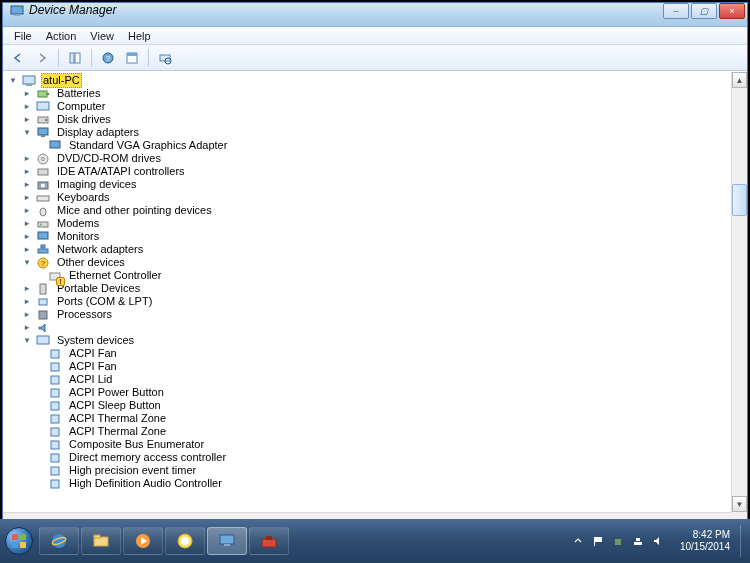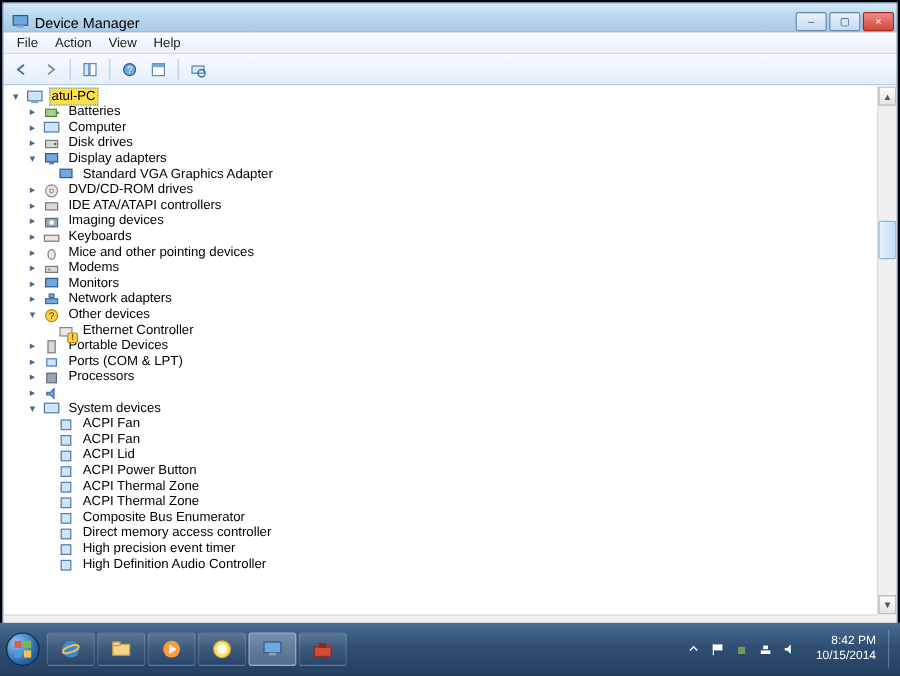--- a/index.html
+++ b/index.html
@@ -1,20 +1,20 @@
 <!DOCTYPE html>
 <html><head>
 <meta charset="utf-8">
 <style>
 * { box-sizing: border-box; margin: 0; padding: 0; font-family: "Segoe UI", Tahoma, sans-serif; }
 html, body { width: 750px; height: 563px; overflow: hidden; background: #000; }
 
 
 .window { position: absolute; left: 2px; top: 2px; width: 746px; height: 527px; background: #fff; border: 1px solid #4a7ab8; box-shadow: 0 0 4px rgba(0,0,0,.3); }
-.titlebar { height: 24px; background: linear-gradient(to bottom, #d6e8f6 0%, #b9d6ef 50%, #a9c9e6 100%); display: flex; align-items: flex-end; padding: 0 2px; position: relative; border-bottom: 1px solid #8cb0d6; }
+.titlebar { height: 24px; background: linear-gradient(to bottom, #d6e8f6 0%, #b9d6ef 50%, #a9c9e6 100%); display: flex; align-items: flex-start; padding: 0 2px; position: relative; border-bottom: 1px solid #8cb0d6; font-style: italic; }
 .titlebar .ticon { width: 16px; height: 16px; margin: 0 4px; }
 .titlebar .title { font-size: 12px; color: #000; flex: 1; }
 .winbtns { display: flex; gap: 2px; }
 .winbtn { width: 26px; height: 16px; border: 1px solid #6b8db5; border-radius: 2px; background: linear-gradient(to bottom,#e9f2fb,#c5dbf0); font-size: 9px; display:flex; align-items:center; justify-content:center; color:#2a4b6f; cursor:pointer; }
 .winbtn.close { background: linear-gradient(to bottom,#f08b86,#d4453c); color:#fff; border-color:#a02a22; }
 
 .menubar { height: 18px; background: linear-gradient(to bottom,#fafcff,#e9f1fb); border-bottom:1px solid #c9d8ea; display:flex; align-items:center; padding:0 4px; font-size:11px; color:#1a1a1a; }
 .menubar span { padding:0 7px; cursor:pointer; }
 
 .toolbar { height: 26px; background: linear-gradient(to bottom,#f7fbff,#e4eefb); border-bottom:1px solid #b8cde4; display:flex; align-items:center; padding:0 4px; gap:2px; }
@@ -369,20 +369,28 @@
             </svg>
           </span>
           <span class="nlabel">ACPI Power Button</span>
         </div>
       <div class="node" style="padding-left:40px">
           <span class="nicon">
             <svg width="12" height="12">
               <rect x="2" y="2" width="8" height="8" fill="#cfe4f8" stroke="#4b7bb0"></rect>
             </svg>
           </span>
+          <span class="nlabel">ACPI Sleep Button</span>
+        </div>
+      <div class="node" style="padding-left:40px">
+          <span class="nicon">
+            <svg width="12" height="12">
+              <rect x="2" y="2" width="8" height="8" fill="#cfe4f8" stroke="#4b7bb0"></rect>
+            </svg>
+          </span>
           <span class="nlabel">ACPI Thermal Zone</span>
         </div>
       <div class="node" style="padding-left:40px">
           <span class="nicon">
             <svg width="12" height="12">
               <rect x="2" y="2" width="8" height="8" fill="#cfe4f8" stroke="#4b7bb0"></rect>
             </svg>
           </span>
           <span class="nlabel">ACPI Thermal Zone</span>
         </div>

